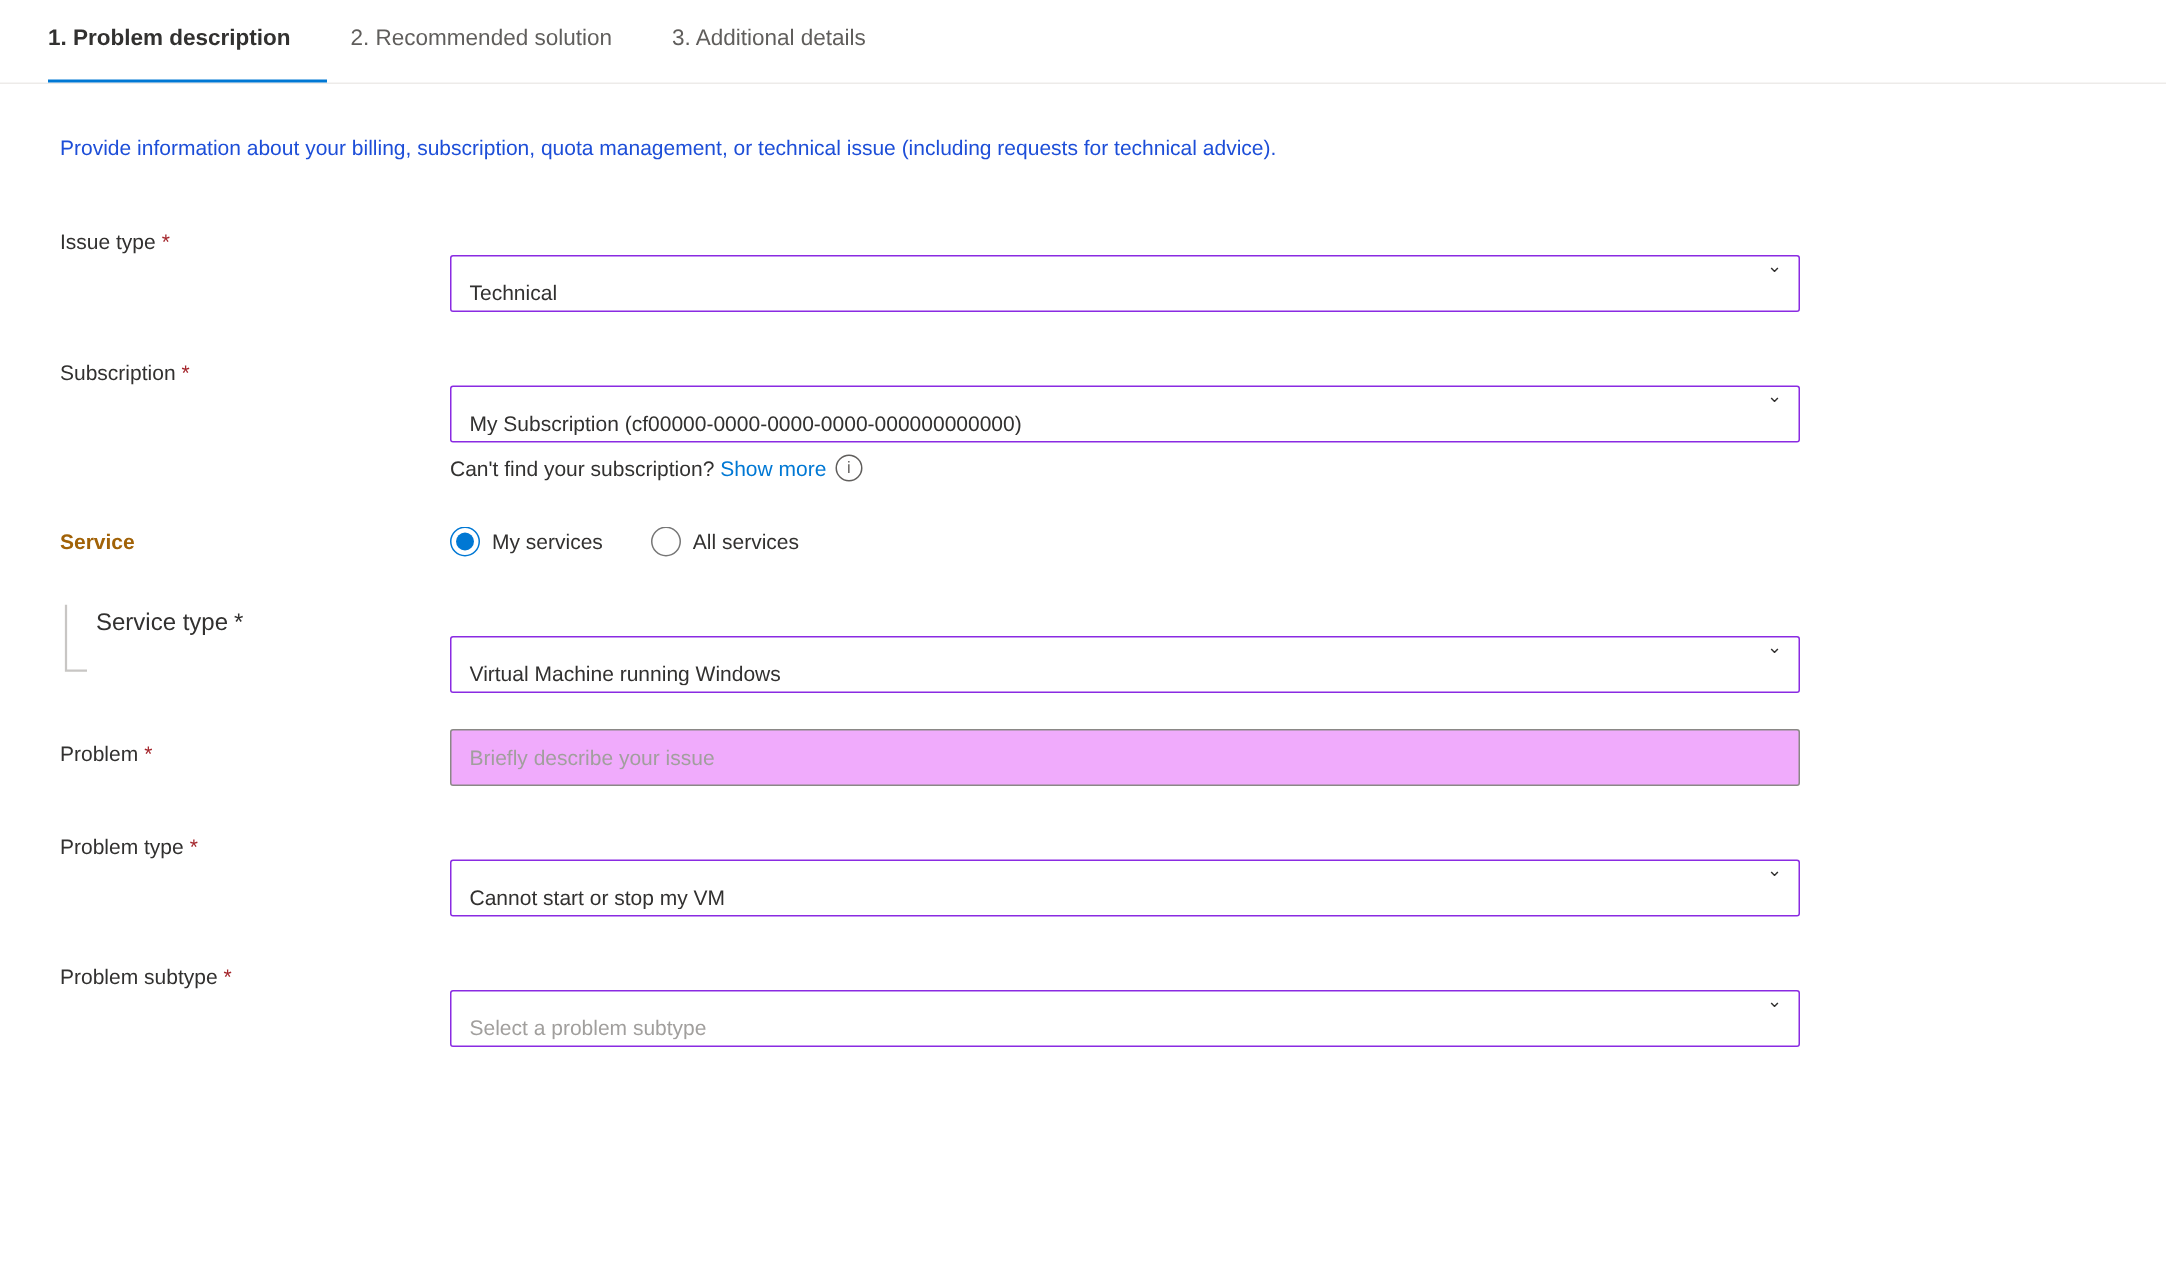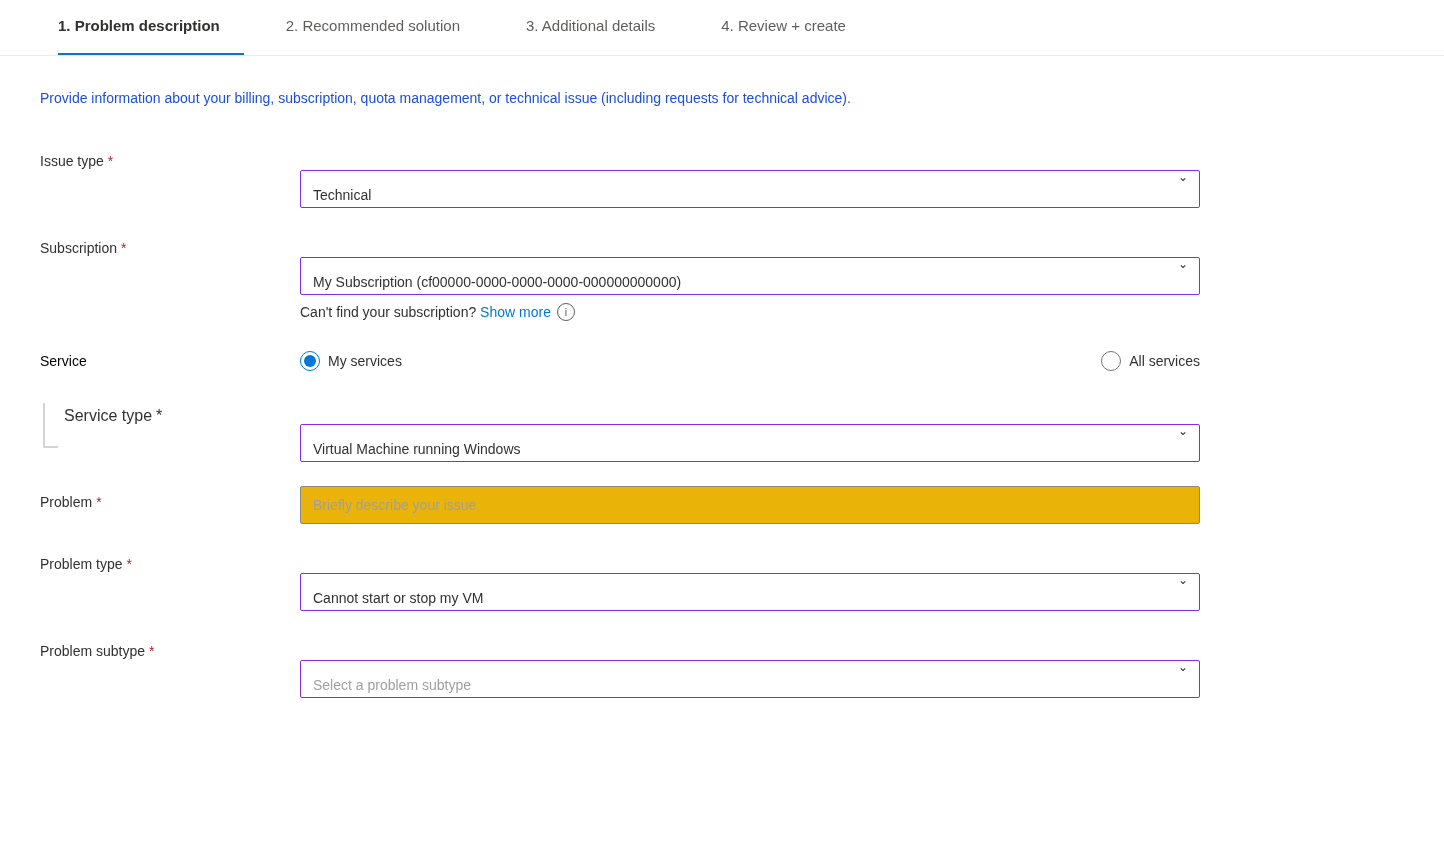--- a/index.html
+++ b/index.html
@@ -25,21 +25,20 @@
       display: flex;
       align-items: center;
       height: 100%;
       padding: 0 24px 4px 0;
       margin-right: 16px;
       font-size: 15px;
       color: #605e5c;
       cursor: pointer;
       position: relative;
       white-space: nowrap;
-      margin-left: 26px;
     }
     .wizard-tab.active {
       color: #323130;
       font-weight: 600;
     }
     .wizard-tab.active::after {
       content: '';
       position: absolute;
       bottom: 0;
       left: 0;
@@ -134,21 +133,21 @@
 
     
     .text-input {
       width: 100%;
       height: 38px;
       border: 1px solid #8a8886;
       border-radius: 2px;
       padding: 0 12px;
       font-size: 14px;
       color: #323130;
-      background: #eab308;
+      background: #f0abfc;
       outline: none;
     }
 
     .text-input::placeholder {
       color: #a19f9d;
     }
 
     
     .helper-row {
       display: flex;
@@ -198,42 +197,42 @@
 
     .radio-input {
       width: 20px;
       height: 20px;
       accent-color: #0078d4;
       cursor: pointer;
     }
 
     .service-radio-row {
       margin-bottom: 16px;
-      justify-content: space-between;
     }
 
     
     .service-combined {
       display: flex;
       align-items: flex-start;
       margin-bottom: 24px;
     }
 
     .label-stack {
       width: 260px;
       min-width: 260px;
       display: flex;
       flex-direction: column;
     }
 
     .label-stack .main-label {
       font-size: 14px;
-      color: #000000;
+      color: #a16207;
       padding-top: 8px;
       height: 54px;
+      font-weight: bold;
     }
 
     .label-stack .sub-label-wrapper {
       display: flex;
       align-items: flex-start;
       gap: 0;
     }
 
     .bracket-svg {
       margin-top: 4px;
@@ -262,23 +261,20 @@
 
 <div class="wizard-tabs">
   <div class="wizard-tab active">
     <span>1. Problem description</span>
   </div>
   <div class="wizard-tab">
     <span>2. Recommended solution</span>
   </div>
   <div class="wizard-tab">
     <span>3. Additional details</span>
-  </div>
-  <div class="wizard-tab">
-    <span>4. Review + create</span>
   </div>
 </div>
 
 <div class="main-content">
 
   <p class="page-description">Provide information about your billing, subscription, quota management, or technical issue (including requests for technical advice).</p>
 
   <div class="form-row">
     <div class="form-label">
       <span>Issue type</span>

